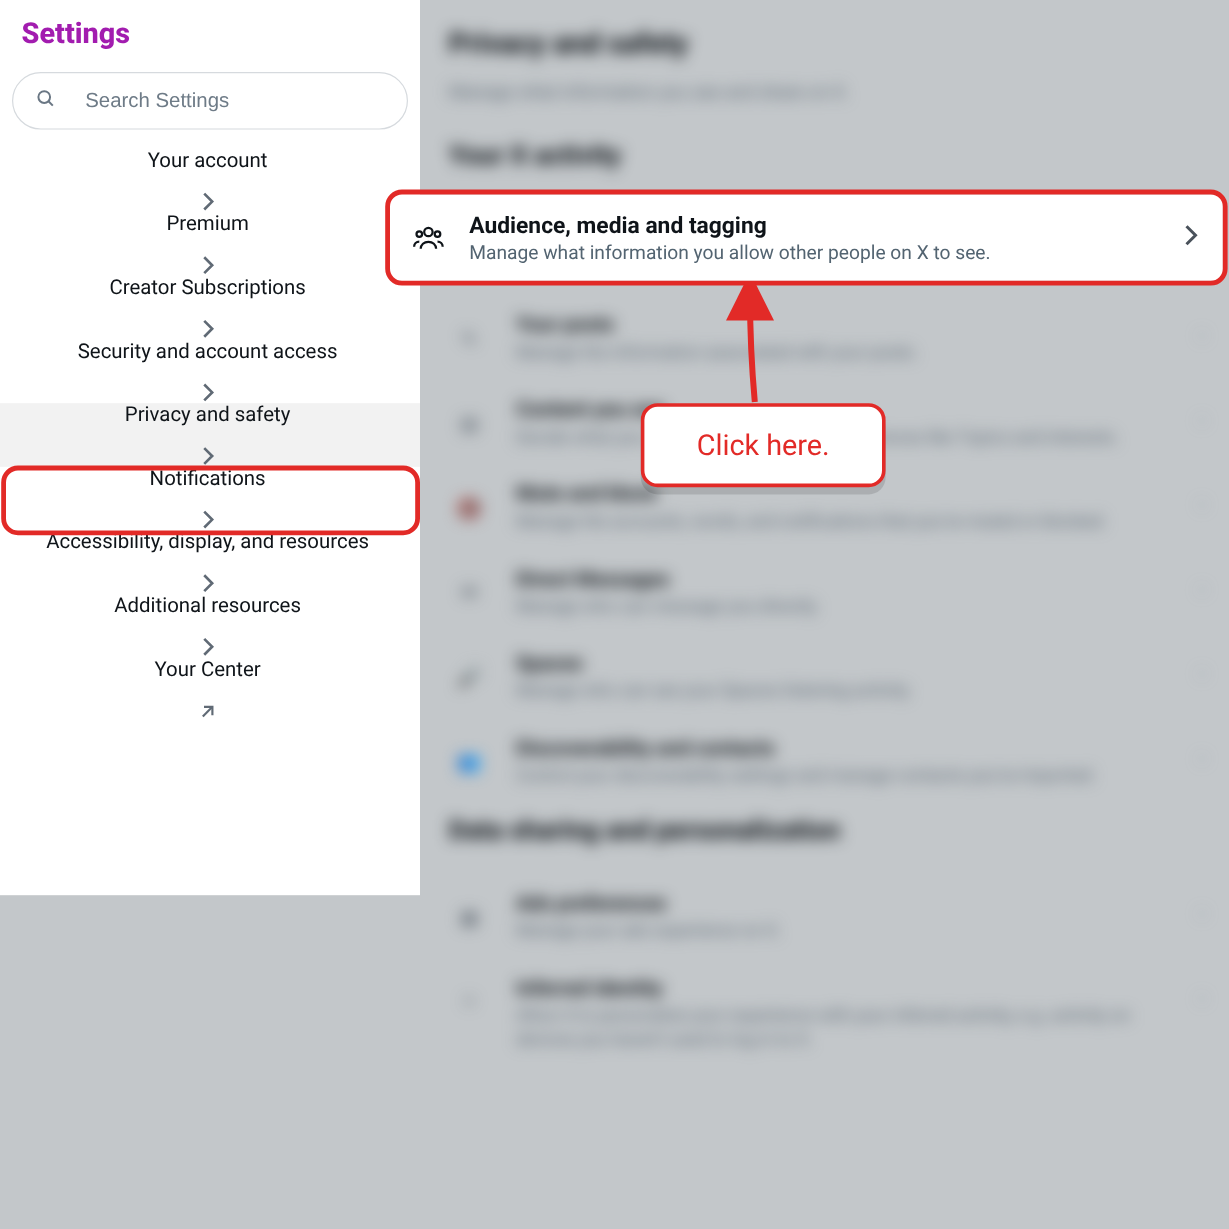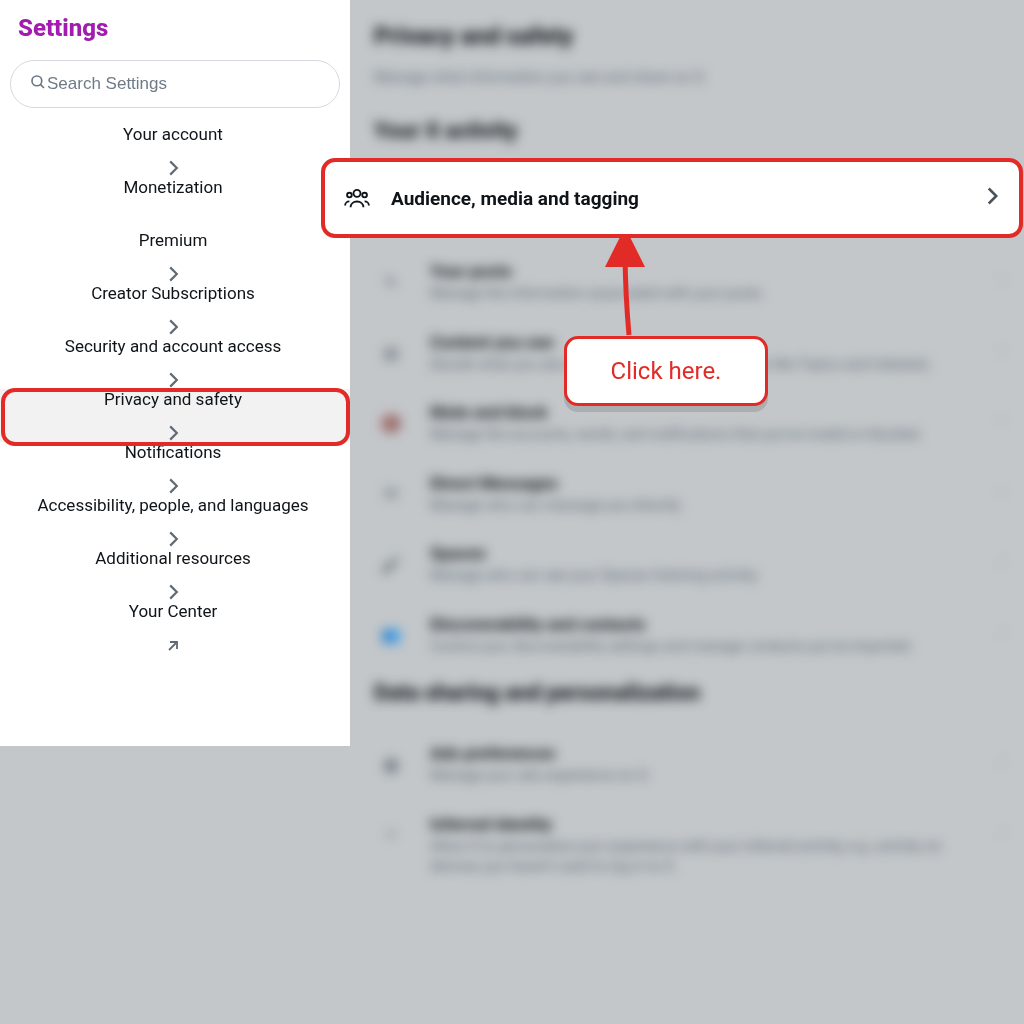--- a/index.html
+++ b/index.html
@@ -19,21 +19,21 @@
     color: #a21caf;
     padding: 0 18px 18px 18px;
   }
   .search-wrap { padding: 0 10px 16px 10px; }
   .search {
     display: flex; align-items: center;
     border: 1px solid #d6dade;
     border-radius: 26px;
     height: 48px;
     padding: 0 18px;
-    gap: 0;
+    gap: 24px;
     color: #6a7784;
   }
   .search input {
     flex: 1;
     border: none; outline: none;
     font-size: 17px;
     color: #0f1419;
     background: transparent;
   }
   .search input::placeholder { color: #6e7b87; }
@@ -101,21 +101,21 @@
     justify-content: center;
   }
   .focus-ico { color: #0f1419; display: inline-flex; }
   .focus-body { flex: 1; }
   .focus-t { font-size: 19px; font-weight: 700; color: #0f1419; }
   .focus-d { font-size: 16px; color: #536471; margin-top: 2px; }
   .focus-chev { color: #4a525b; }
 
   .callout {
     position: absolute;
-    left: 564px; top: 336px;
+    left: 534px; top: 336px;
     width: 204px; height: 70px;
     background: #fff;
     border: 3px solid #e22a27;
     border-radius: 14px;
     display: flex; align-items: center; justify-content: center;
     font-size: 24px;
     color: #e22a27;
     box-shadow: 0 6px 0 0 rgba(0,0,0,0.12);
   }
   .arrow {
@@ -225,23 +225,20 @@
 
   <div class="nav-item">
     <span>Your account</span>
     <span class="chev">
         <svg width="11" height="18" viewBox="0 0 10 16" fill="none" stroke="currentColor" stroke-width="2">
           <polyline points="2,2 8,8 2,14"></polyline>
         </svg>
       </span>
   </div>
   <div class="nav-item">
-    <span>Monetization</span>
-  </div>
-  <div class="nav-item">
     <span>Premium</span>
     <span class="chev">
         <svg width="11" height="18" viewBox="0 0 10 16" fill="none" stroke="currentColor" stroke-width="2">
           <polyline points="2,2 8,8 2,14"></polyline>
         </svg>
       </span>
   </div>
   <div class="nav-item">
     <span>Creator Subscriptions</span>
     <span class="chev">
@@ -268,21 +265,21 @@
   </div>
   <div class="nav-item">
     <span>Notifications</span>
     <span class="chev">
         <svg width="11" height="18" viewBox="0 0 10 16" fill="none" stroke="currentColor" stroke-width="2">
           <polyline points="2,2 8,8 2,14"></polyline>
         </svg>
       </span>
   </div>
   <div class="nav-item">
-    <span>Accessibility, people, and languages</span>
+    <span>Accessibility, display, and resources</span>
     <span class="chev">
         <svg width="11" height="18" viewBox="0 0 10 16" fill="none" stroke="currentColor" stroke-width="2">
           <polyline points="2,2 8,8 2,14"></polyline>
         </svg>
       </span>
   </div>
   <div class="nav-item">
     <span>Additional resources</span>
     <span class="chev">
         <svg width="11" height="18" viewBox="0 0 10 16" fill="none" stroke="currentColor" stroke-width="2">
@@ -307,20 +304,21 @@
       <circle cx="12" cy="8" r="3"></circle>
         <path d="M6.5 20c0-3 2.4-5 5.5-5s5.5 2 5.5 5"></path>
       <circle cx="5.5" cy="9.5" r="2"></circle>
         <path d="M1.8 18.5c0-2.1 1.6-3.6 3.7-3.6"></path>
       <circle cx="18.5" cy="9.5" r="2"></circle>
         <path d="M22.2 18.5c0-2.1-1.6-3.6-3.7-3.6"></path>
     </svg>
   </span>
   <div class="focus-body">
     <div class="focus-t">Audience, media and tagging</div>
+    <div class="focus-d">Manage what information you allow other people on X to see.</div>
   </div>
   <span class="focus-chev"><svg width="13" height="20" viewBox="0 0 10 16" fill="none" stroke="currentColor" stroke-width="2">
         <polyline points="2,2 8,8 2,14"></polyline>
       </svg></span>
 </div>
 
 <div id="hl-sidebar" class="highlight-box"></div>
 <div id="hl-main" class="highlight-box"></div>
 
 <svg class="arrow" width="60" height="110">

